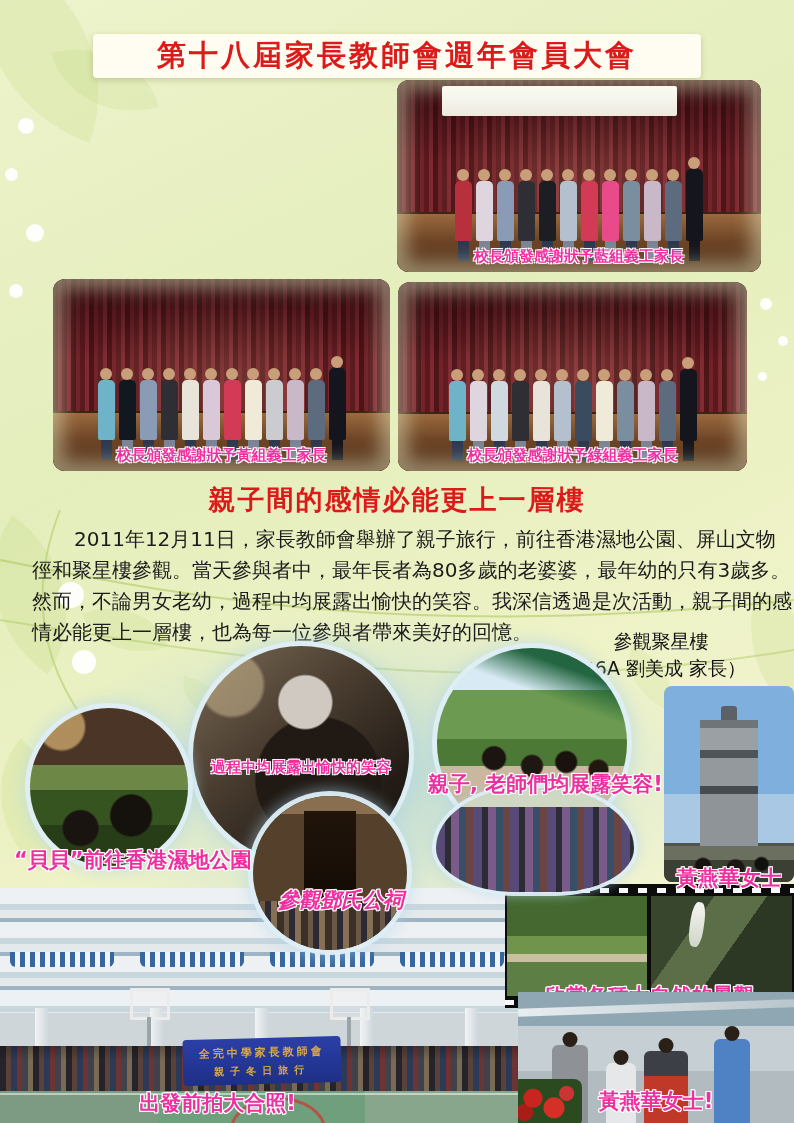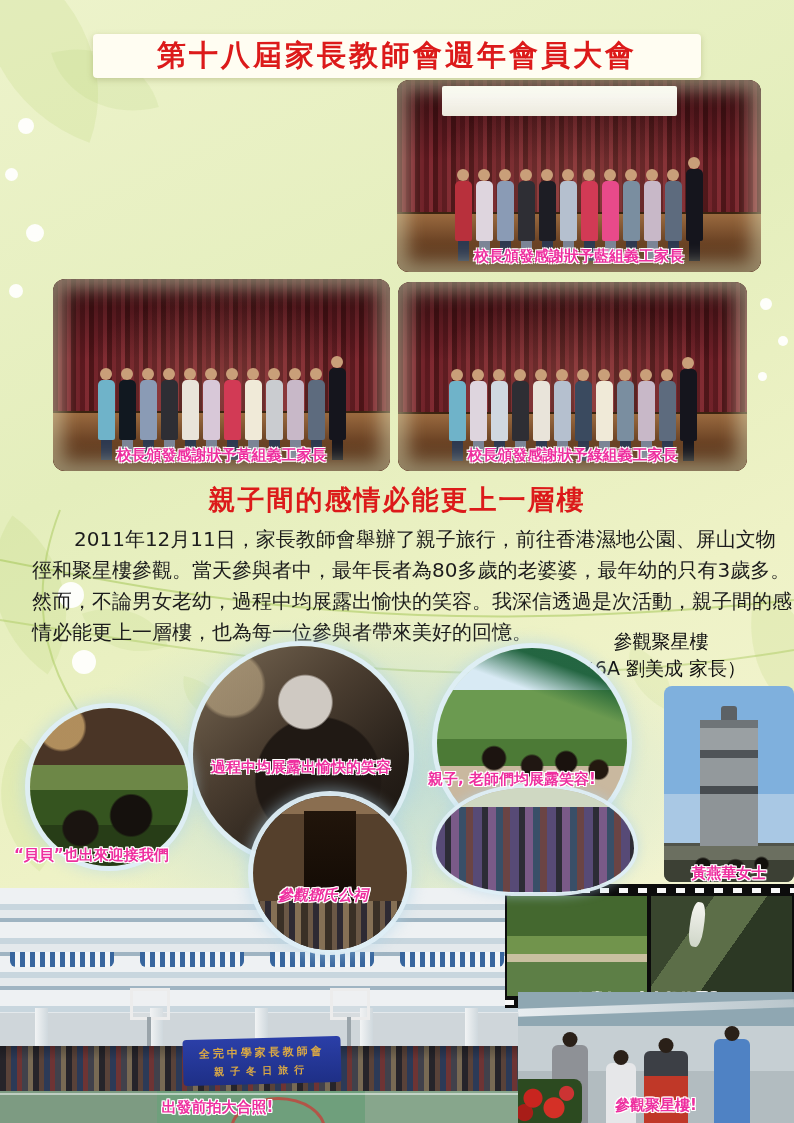--- a/index.html
+++ b/index.html
@@ -46,21 +46,21 @@
   .pp:nth-child(5){background:#e9e4da}.pp:nth-child(6){background:#b5c0cf}
   .pp:nth-child(7){background:#d23a55}.pp:nth-child(8){background:#f0ead8}
   .pp:nth-child(9){background:#7a8ea0}.pp:nth-child(10){background:#c8b8c8}
   .pp:nth-child(11){background:#5d6b7e}
   .pp:last-child{background:#15151d;height:72px}.pp:last-child::after{background:#15151d}
   .v2 .pp:nth-child(1){background:#b8303c}.v2 .pp:nth-child(5){background:#1d1d24}.v2 .pp:nth-child(8){background:#e84a8a}
   .v3 .pp:nth-child(2){background:#111820}.v3 .pp:nth-child(6){background:#d8c8d8}.v3 .pp:nth-child(9){background:#caccd0}
   .v4 .pp:nth-child(3){background:#d0d8e0}.v4 .pp:nth-child(7){background:#3a4a5f}
 
   
-  .cap{position:absolute;font-weight:bold;font-size:15px;color:#ee2f9f;white-space:nowrap;z-index:6;
+  .cap{position:absolute;font-weight:bold;font-size:21px;color:#ee2f9f;white-space:nowrap;z-index:6;
     text-shadow:-1px -1px 0 #fff,1px -1px 0 #fff,-1px 1px 0 #fff,1px 1px 0 #fff,0 -1px 0 #fff,0 1px 0 #fff,-1px 0 0 #fff,1px 0 0 #fff;}
   .pcap{position:absolute;left:0;right:0;bottom:6px;text-align:center;z-index:7;font-weight:bold;font-size:15px;color:#ee2f9f;
     text-shadow:-1px -1px 0 #fff,1px -1px 0 #fff,-1px 1px 0 #fff,1px 1px 0 #fff;}
 
   
   .h2{position:absolute;left:0;right:0;top:482px;text-align:center;font-size:27px;font-weight:bold;color:#dc1a1a;letter-spacing:2px;z-index:2;}
   .para{position:absolute;left:32px;top:524px;width:762px;font-size:20px;line-height:31px;color:#1c1c1c;text-indent:2.1em;z-index:2;}
   .author{position:absolute;right:48px;top:628px;text-align:center;font-size:19px;color:#111;line-height:27px;z-index:2;}
 
   
@@ -307,24 +307,24 @@
     </div>
     <div class="cap cap-group">出發前拍大合照!</div>
   </div>
 
   <div class="wetland">
     <div class="wp wp1"></div>
     <div class="wp wp2"></div>
     <div class="wp wp3"></div>
     <div class="wp wp4"></div>
     <div class="flowers"></div>
-    <div class="cap cap-wetland">參觀聚星樓!</div>
-  </div>
-
-  <div class="cap cap-mascot">“貝貝”也出來迎接我們</div>
+    <div class="cap cap-wetland">黃燕華女士!</div>
+  </div>
+
+  <div class="cap cap-mascot">“貝貝”前往香港濕地公園</div>
   <div class="cap cap-hall">參觀鄧氏公祠</div>
   <div class="cap cap-family">親子, 老師們均展露笑容!</div>
   <div class="cap cap-pagoda">黃燕華女士</div>
 
 <span class="dot" style="left: 18px; top: 118px; width: 16px; height: 16px;"></span>
     <span class="dot" style="left: 5px; top: 168px; width: 13px; height: 13px;"></span>
     <span class="dot" style="left: 26px; top: 224px; width: 18px; height: 18px;"></span>
     <span class="dot" style="left: 9px; top: 284px; width: 14px; height: 14px;"></span>
     <span class="dot" style="left: 58px; top: 582px; width: 26px; height: 26px;"></span>
     <span class="dot" style="left: 72px; top: 650px; width: 24px; height: 24px;"></span>

